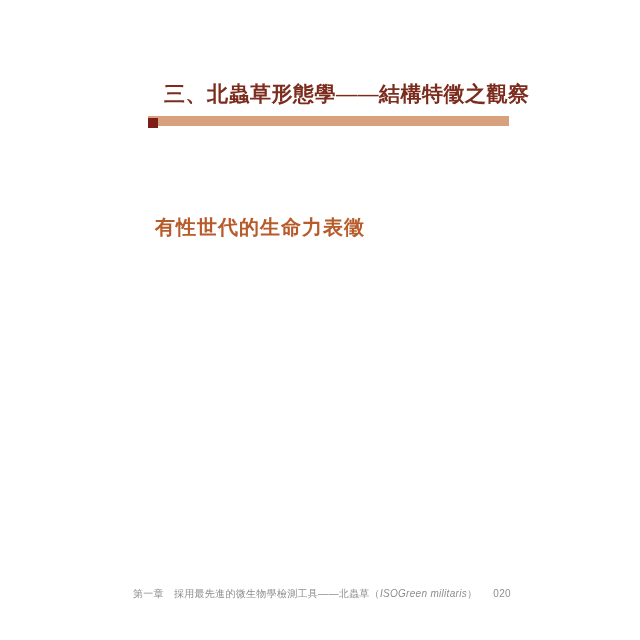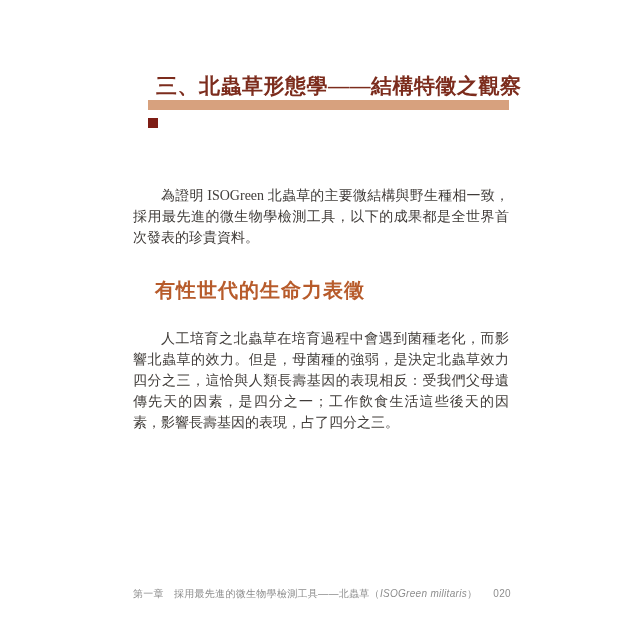--- a/index.html
+++ b/index.html
@@ -24,21 +24,21 @@
   .title-bar {
     position: absolute;
     left: 0; right: 0; bottom: -2px;
     height: 10px;
     background: var(--color-bar, #d7a17e);
     z-index: 0;
   }
   h1.section-title {
     position: relative;
     z-index: 1;
-    margin: 8px;
+    margin: 16px;
     font-size: 21px;
     line-height: 28px;
     font-weight: bold;
     letter-spacing: 0.5px;
     color: var(--color-title, #7c2c1d);
     white-space: nowrap;
   }
 
   
   .marker-square {
@@ -98,22 +98,20 @@
 
   <header>
     <div class="title-wrap">
       <div class="title-bar"></div>
       <h1 class="section-title">三、北蟲草形態學——結構特徵之觀察</h1>
     </div>
     <div class="marker-square"></div>
   </header>
 
   <main class="body-block">
-    <p>為證明 ISOGreen 北蟲草的主要微結構與野生種相一致，採用最先進的微生物學檢測工具，以下的成果都是全世界首次發表的珍貴資料。</p>
     <h2 class="sub-heading">有性世代的生命力表徵</h2>
-    <p>人工培育之北蟲草在培育過程中會遇到菌種老化，而影響北蟲草的效力。但是，母菌種的強弱，是決定北蟲草效力四分之三，這恰與人類長壽基因的表現相反：受我們父母遺傳先天的因素，是四分之一；工作飲食生活這些後天的因素，影響長壽基因的表現，占了四分之三。</p>
   </main>
 
   <footer class="page-footer">
     <span class="chapter-label">第一章</span><span>採用最先進的微生物學檢測工具——北蟲草（</span><span class="latin-name">ISOGreen militaris</span><span>）</span><span class="page-number">020</span>
   </footer>
 
 </div>
 
 </body></html>

